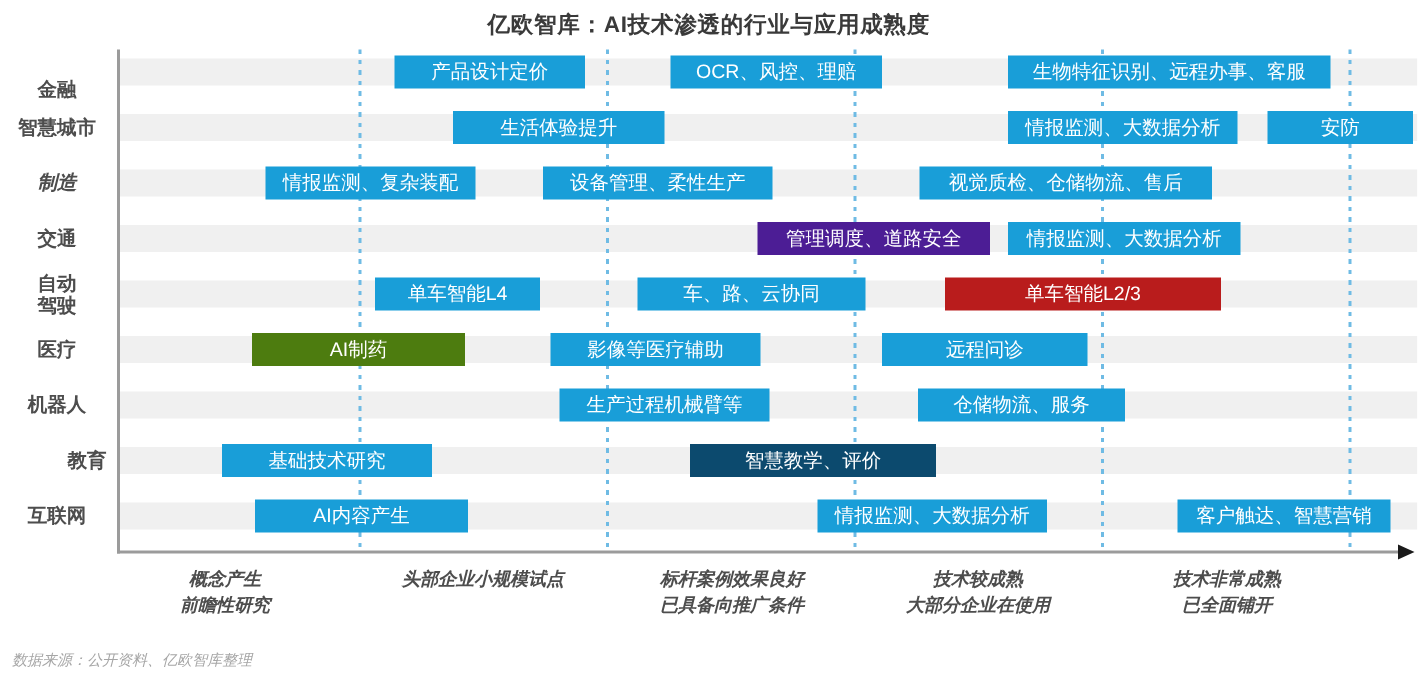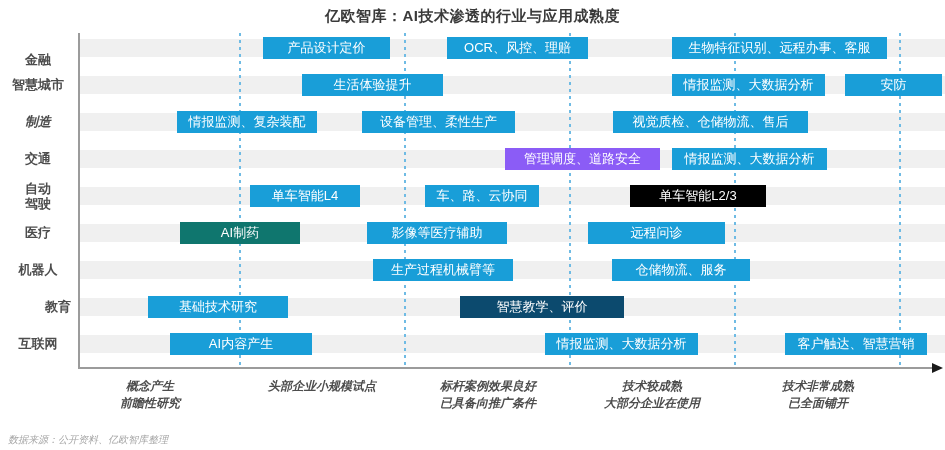--- a/index.html
+++ b/index.html
@@ -52,26 +52,26 @@
       <div class="divider" style="left: 899px; top: 33px; height: 335px; background: repeating-linear-gradient(rgb(111, 187, 228) 0px, rgb(111, 187, 228) 3px, transparent 3px, transparent 7px); z-index: 2;"></div>
       <div class="app-box" style="left: 263px; top: 37px; width: 127px; background: rgb(25, 158, 216); z-index: 3;">产品设计定价</div>
       <div class="app-box" style="left: 447px; top: 37px; width: 141px; background: rgb(25, 158, 216); z-index: 3;">OCR、风控、理赔</div>
       <div class="app-box" style="left: 672px; top: 37px; width: 215px; background: rgb(25, 158, 216); z-index: 3;">生物特征识别、远程办事、客服</div>
       <div class="app-box" style="left: 302px; top: 74px; width: 141px; background: rgb(25, 158, 216); z-index: 3;">生活体验提升</div>
       <div class="app-box" style="left: 672px; top: 74px; width: 153px; background: rgb(25, 158, 216); z-index: 3;">情报监测、大数据分析</div>
       <div class="app-box" style="left: 845px; top: 74px; width: 97px; background: rgb(25, 158, 216); z-index: 3;">安防</div>
       <div class="app-box" style="left: 177px; top: 111px; width: 140px; background: rgb(25, 158, 216); z-index: 3;">情报监测、复杂装配</div>
       <div class="app-box" style="left: 362px; top: 111px; width: 153px; background: rgb(25, 158, 216); z-index: 3;">设备管理、柔性生产</div>
       <div class="app-box" style="left: 613px; top: 111px; width: 195px; background: rgb(25, 158, 216); z-index: 3;">视觉质检、仓储物流、售后</div>
-      <div class="app-box" style="left: 505px; top: 148px; width: 155px; background: #8b5cf6; z-index: 3;">管理调度、道路安全</div>
+      <div class="app-box" style="left: 505px; top: 148px; width: 155px; background: #4c1d95; z-index: 3;">管理调度、道路安全</div>
       <div class="app-box" style="left: 672px; top: 148px; width: 155px; background: rgb(25, 158, 216); z-index: 3;">情报监测、大数据分析</div>
       <div class="app-box" style="left: 250px; top: 185px; width: 110px; background: rgb(25, 158, 216); z-index: 3;">单车智能L4</div>
-      <div class="app-box" style="left: 425px; top: 185px; width: 114px; background: rgb(25, 158, 216); z-index: 3;">车、路、云协同</div>
-      <div class="app-box" style="left: 630px; top: 185px; width: 136px; background: #000000; z-index: 3;">单车智能L2/3</div>
-      <div class="app-box" style="left: 180px; top: 222px; width: 120px; background: #0f766e; z-index: 3;">AI制药</div>
+      <div class="app-box" style="left: 425px; top: 185px; width: 152px; background: rgb(25, 158, 216); z-index: 3;">车、路、云协同</div>
+      <div class="app-box" style="left: 630px; top: 185px; width: 184px; background: #b91c1c; z-index: 3;">单车智能L2/3</div>
+      <div class="app-box" style="left: 168px; top: 222px; width: 142px; background: #4d7c0f; z-index: 3;">AI制药</div>
       <div class="app-box" style="left: 367px; top: 222px; width: 140px; background: rgb(25, 158, 216); z-index: 3;">影像等医疗辅助</div>
       <div class="app-box" style="left: 588px; top: 222px; width: 137px; background: rgb(25, 158, 216); z-index: 3;">远程问诊</div>
       <div class="app-box" style="left: 373px; top: 259px; width: 140px; background: rgb(25, 158, 216); z-index: 3;">生产过程机械臂等</div>
       <div class="app-box" style="left: 612px; top: 259px; width: 138px; background: rgb(25, 158, 216); z-index: 3;">仓储物流、服务</div>
       <div class="app-box" style="left: 148px; top: 296px; width: 140px; background: rgb(25, 158, 216); z-index: 3;">基础技术研究</div>
       <div class="app-box" style="left: 460px; top: 296px; width: 164px; background: #0c4a6e; z-index: 3;">智慧教学、评价</div>
       <div class="app-box" style="left: 170px; top: 333px; width: 142px; background: rgb(25, 158, 216); z-index: 3;">AI内容产生</div>
       <div class="app-box" style="left: 545px; top: 333px; width: 153px; background: rgb(25, 158, 216); z-index: 3;">情报监测、大数据分析</div>
       <div class="app-box" style="left: 785px; top: 333px; width: 142px; background: rgb(25, 158, 216); z-index: 3;">客户触达、智慧营销</div>
       <div class="y-axis" style="left: 78px; top: 33px; height: 336px; background: rgb(155, 155, 155); z-index: 4;"></div>

